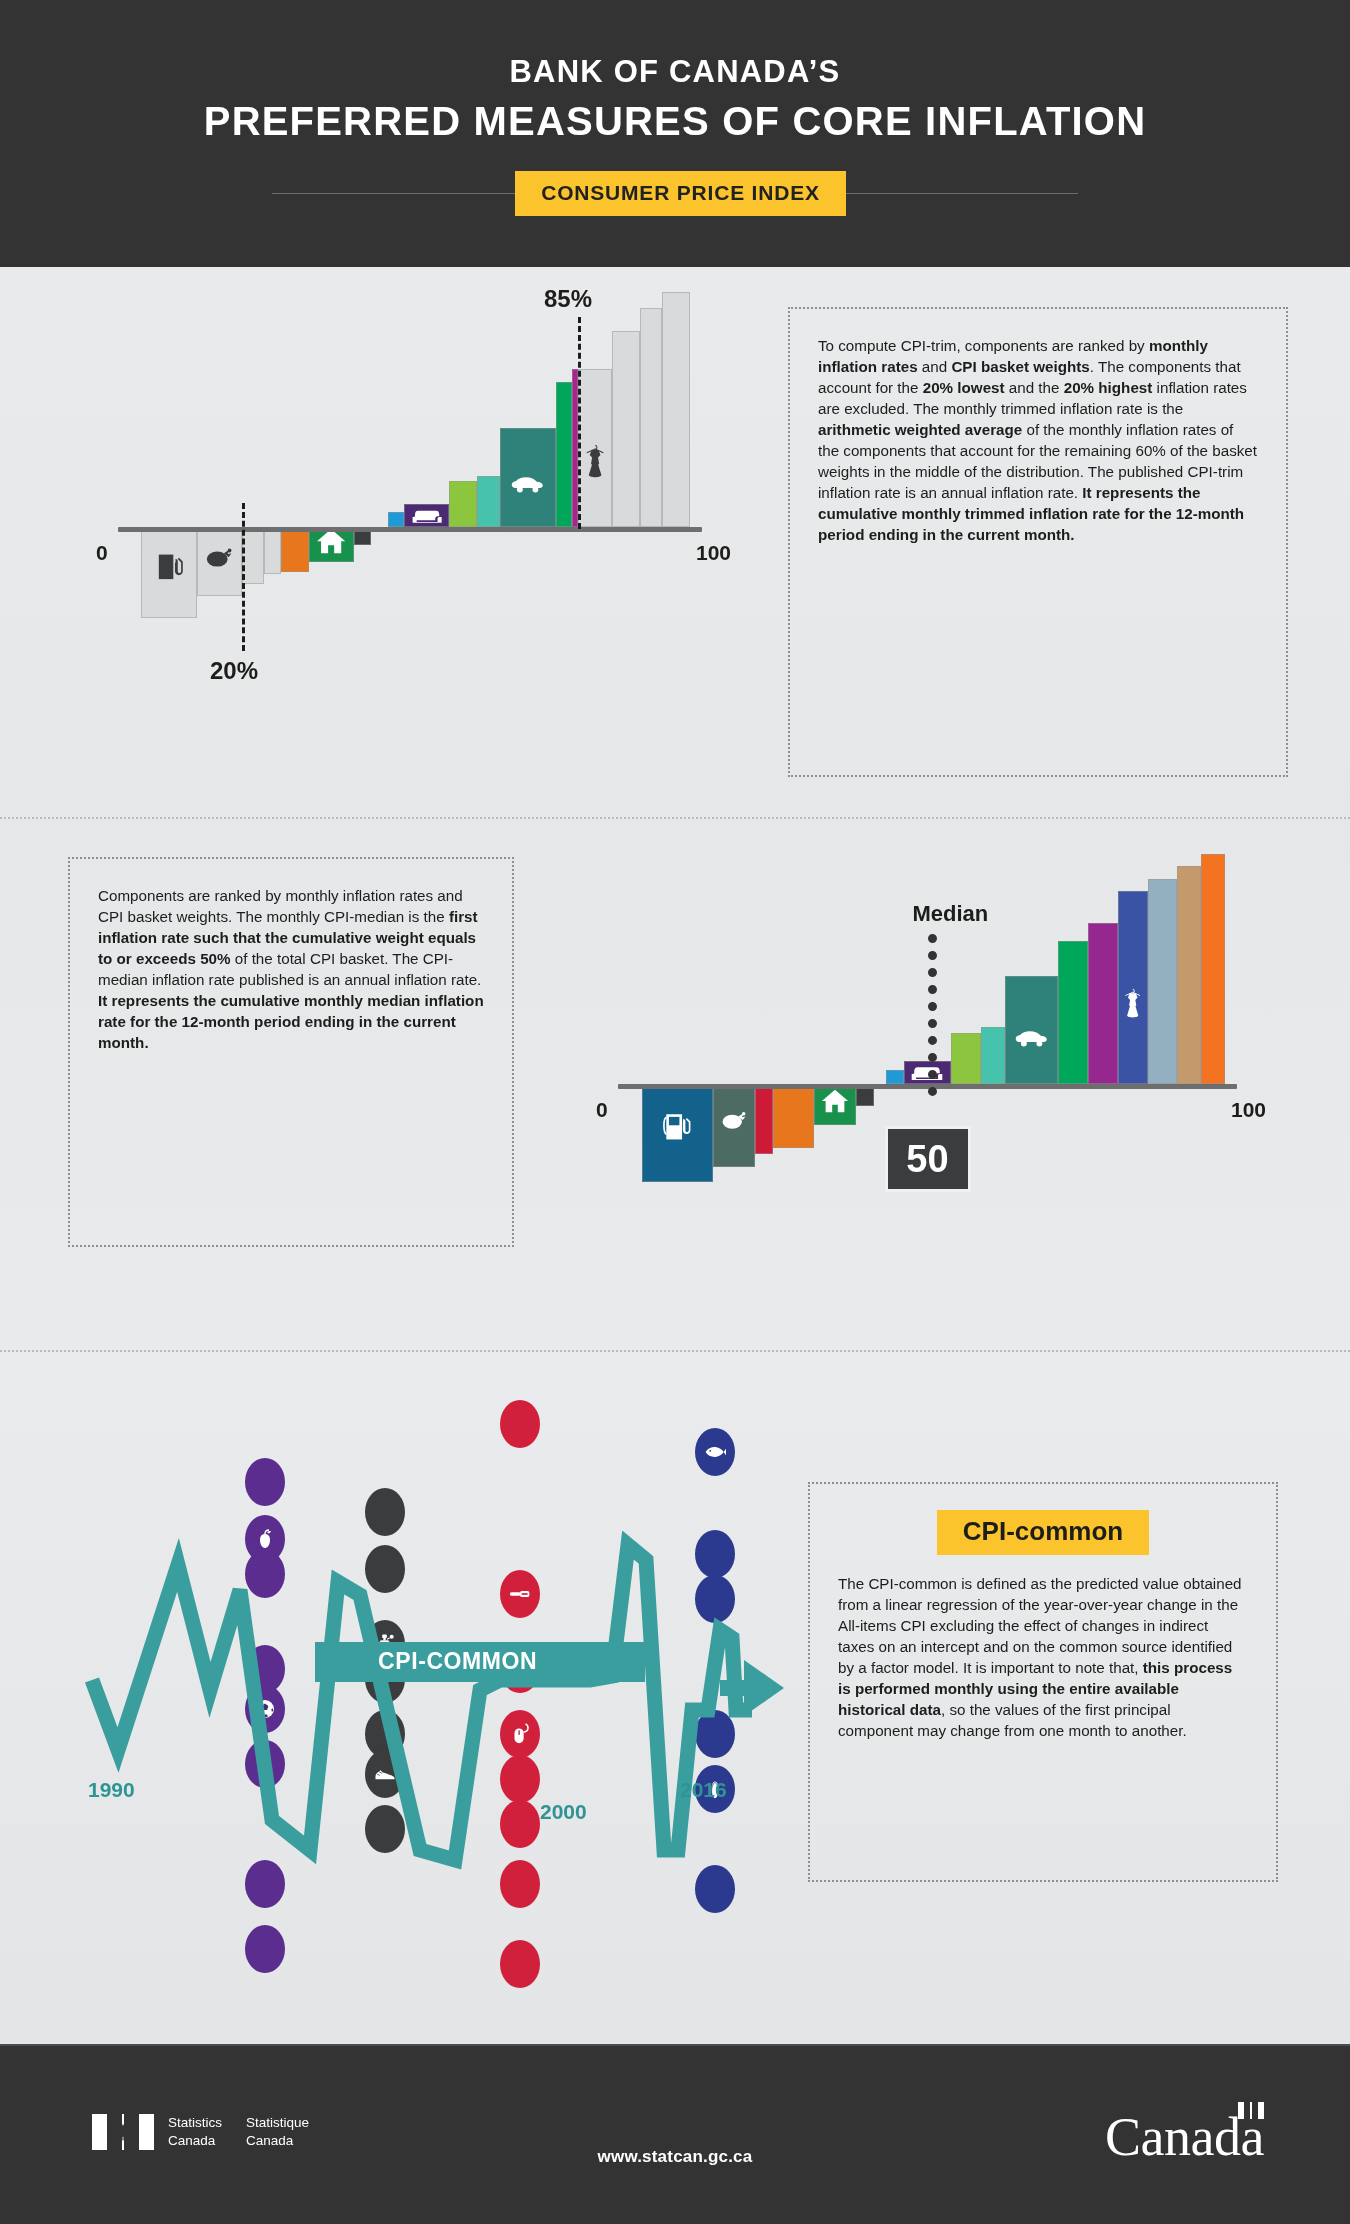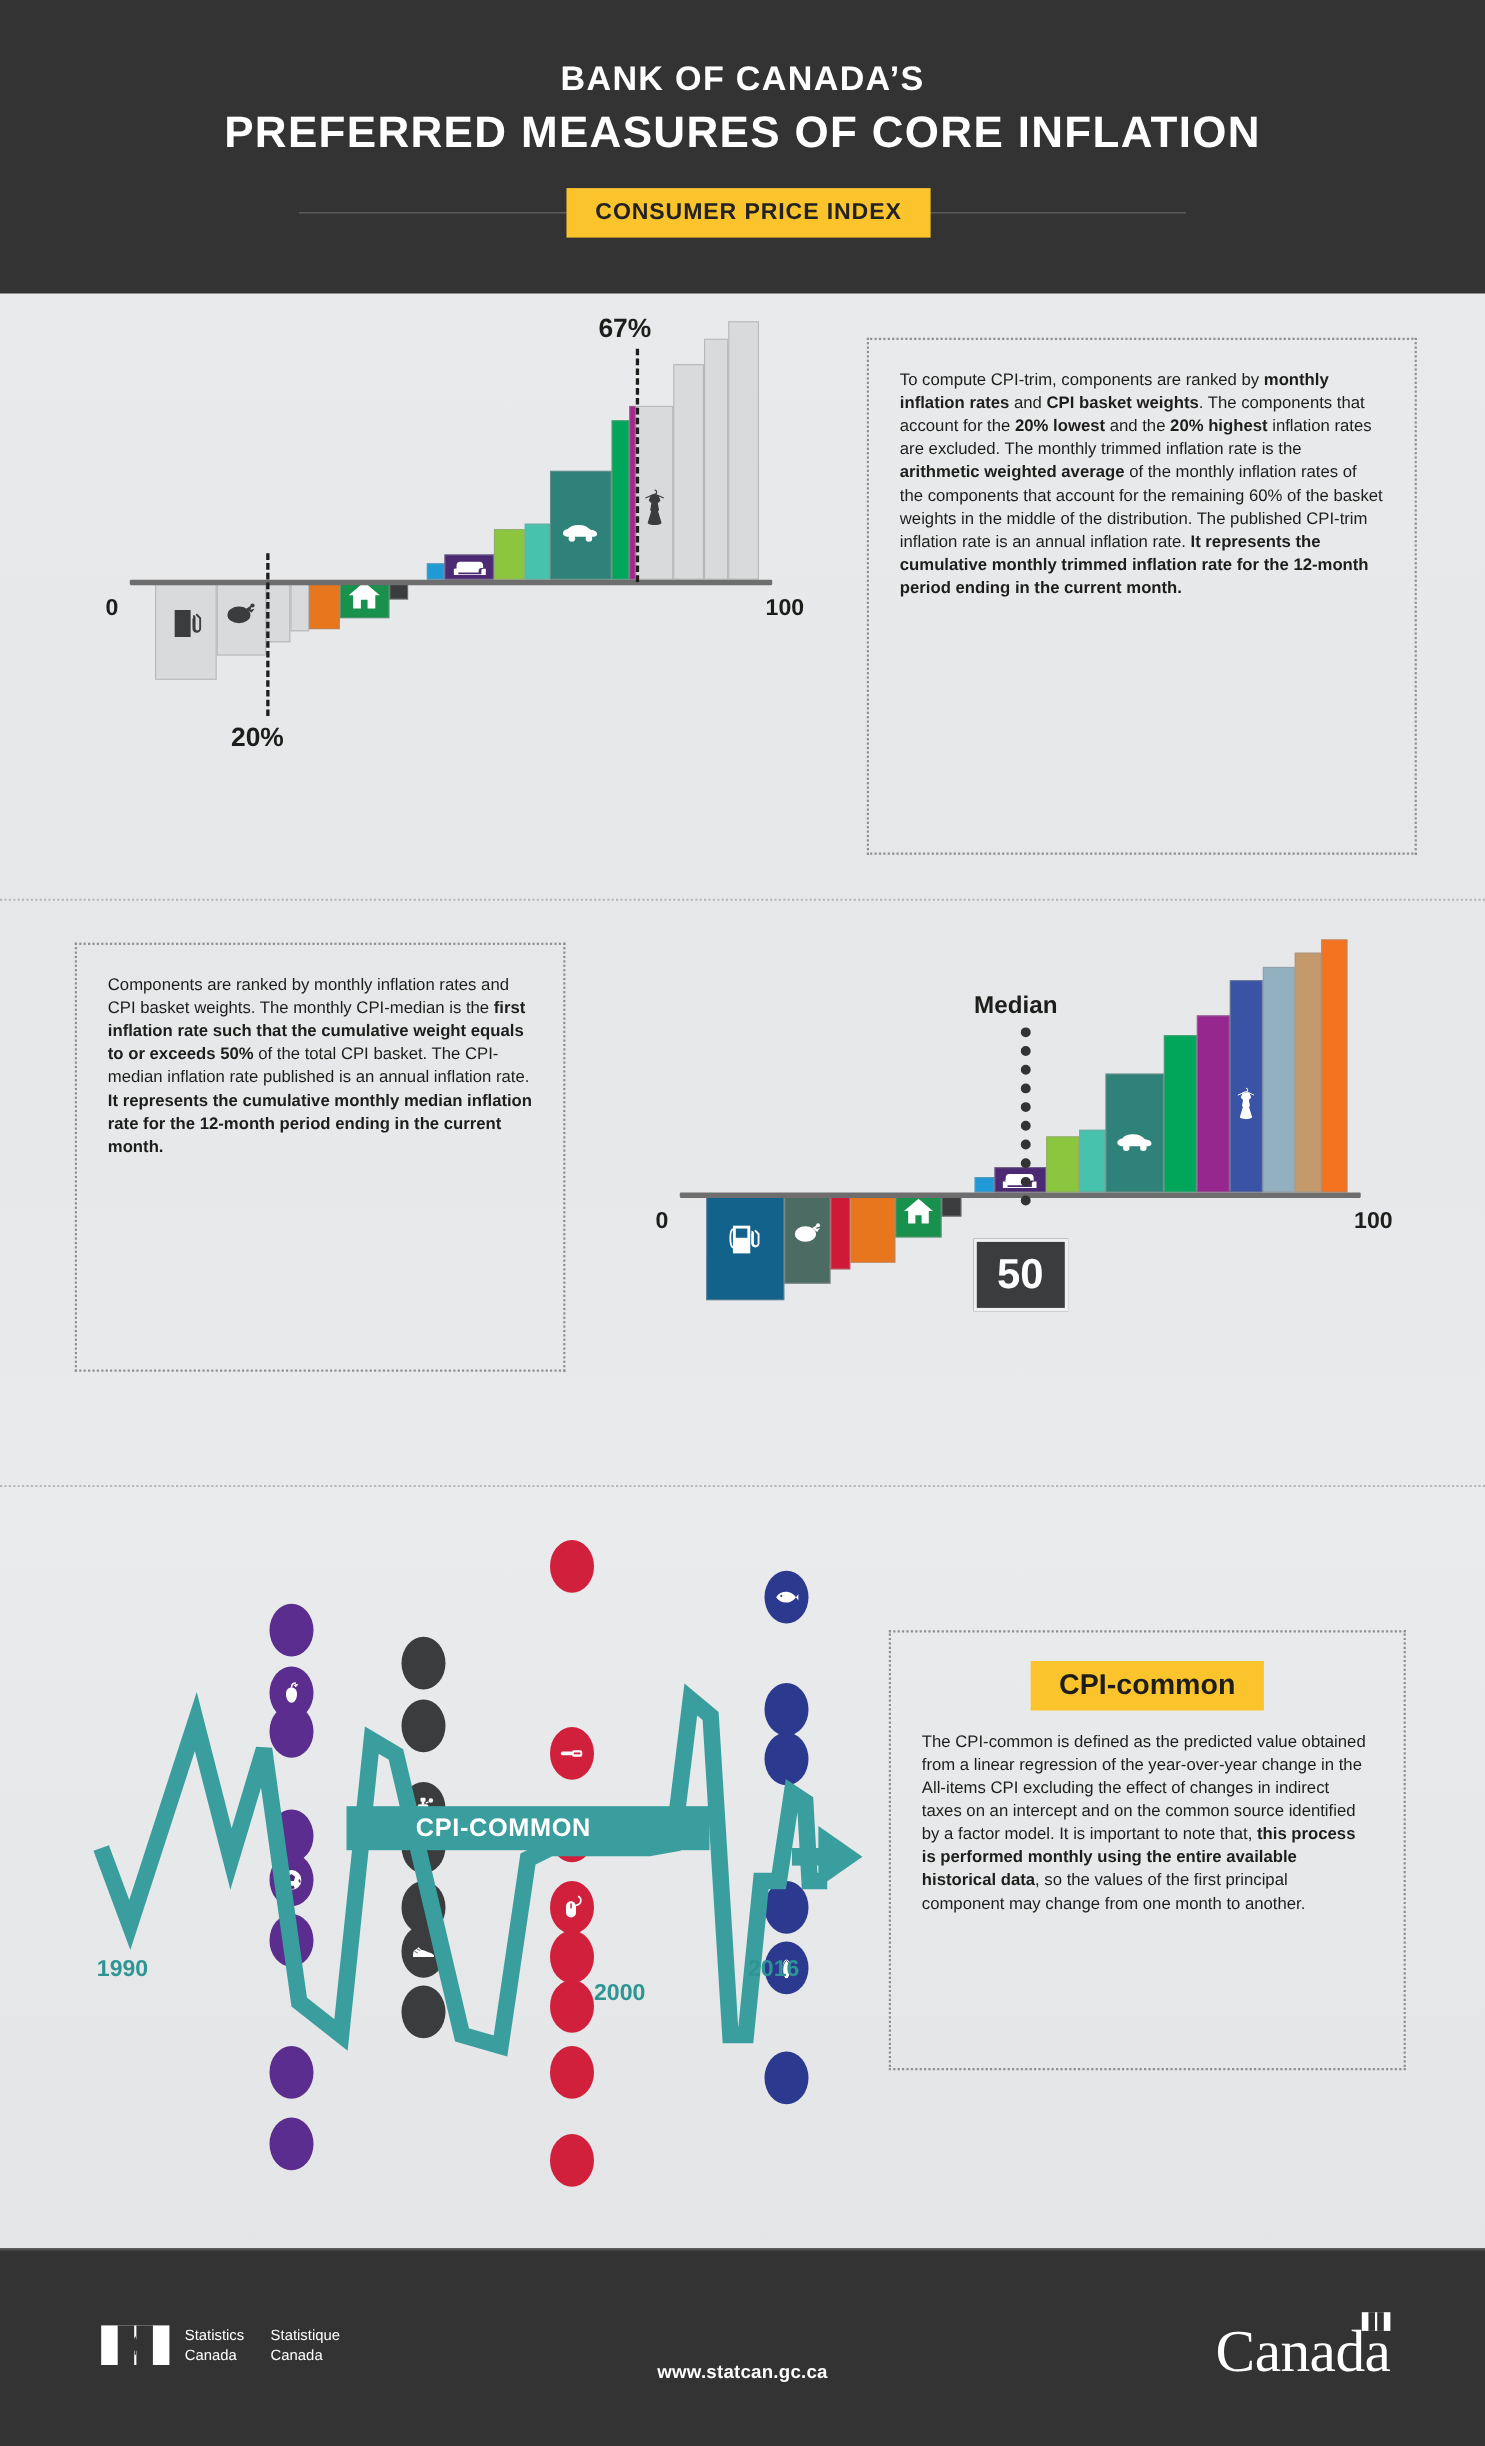--- a/index.html
+++ b/index.html
@@ -96,21 +96,21 @@
     border-left: 3px dashed #1d1d1b;
   }
   .vline-fat {
     position: absolute; width: 0;
     border-left: 9px dotted #333333;
   }
   .pct-label {
     position: absolute; font-size: 24px; font-weight: bold; color: #1d1d1b;
   }
   .median-label {
-    position: absolute; font-size: 22px; font-weight: bold; color: #1d1d1b;
+    position: absolute; font-size: 22px; font-weight: bold; color: #1d1d1b; margin-left: 27px;
   }
   .median-box {
     position: absolute;
     background: #3a3c3e; color: #ffffff;
     font-size: 38px; font-weight: bold;
     width: 86px; height: 66px;
     display: flex; align-items: center; justify-content: center;
     border: 3px solid #f0f0f0;
   }
   .bar-icon {
@@ -228,21 +228,21 @@
       </div>
       <div style="position: absolute; left: 541.6px; width: 28px; background: rgb(217, 218, 219); border: 1px solid rgba(150, 150, 150, 0.5); top: 43.65px; height: 196.35px;"></div>
       <div style="position: absolute; left: 569.6px; width: 22.4px; background: rgb(217, 218, 219); border: 1px solid rgba(150, 150, 150, 0.5); top: 20.7px; height: 219.3px;"></div>
       <div style="position: absolute; left: 592px; width: 28px; background: rgb(217, 218, 219); border: 1px solid rgba(150, 150, 150, 0.5); top: 5.4px; height: 234.6px;"></div>
       <div class="axis-line" style="left: 48px; width: 584px; top: 240px;"></div>
       <div class="tick-label" style="left: 26px; top: 254px;">0</div>
       <div class="tick-label" style="left: 626px; top: 254px;">100</div>
       <div class="vline" style="left: 172px; top: 216px; height: 148px;"></div>
       <div class="pct-label" style="left: 140px; top: 370px;">20%</div>
       <div class="vline" style="left: 508px; top: 30px; height: 212px;"></div>
-      <div class="pct-label" style="left: 474px; top: -2px;">67%</div>
+      <div class="pct-label" style="left: 474px; top: -2px;">85%</div>
     </div>
 
   <div class="card" style="left:788px; top:40px; width:500px; height:470px;">
     <p>To compute CPI-trim, components are ranked by <b>monthly inflation rates</b> and <b>CPI basket weights</b>. The components that account for the <b>20% lowest</b> and the <b>20% highest</b> inflation rates are excluded. The monthly trimmed inflation rate is the <b>arithmetic weighted average</b> of the monthly inflation rates of the components that account for the remaining 60% of the basket weights in the middle of the distribution. The published CPI-trim inflation rate is an annual inflation rate. <b>It represents the cumulative monthly trimmed inflation rate for the 12-month period ending in the current month.</b></p>
   </div>
 </div>
 <div class="sep" style="top:817px;"></div>
 
 <div class="section sec-median">
 

